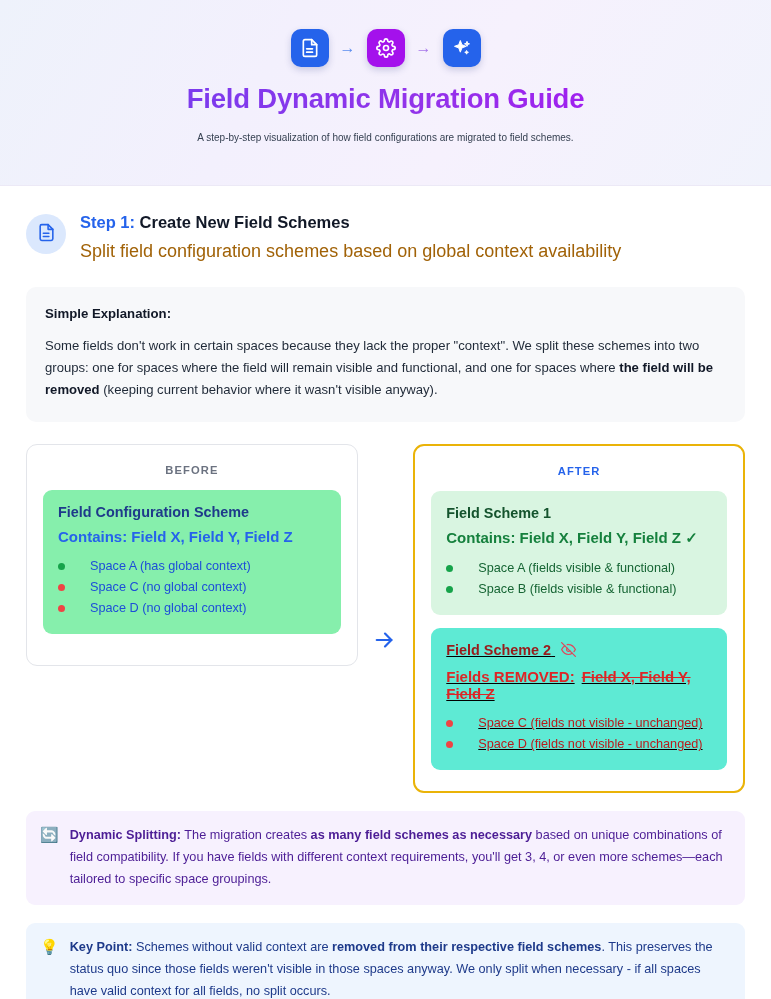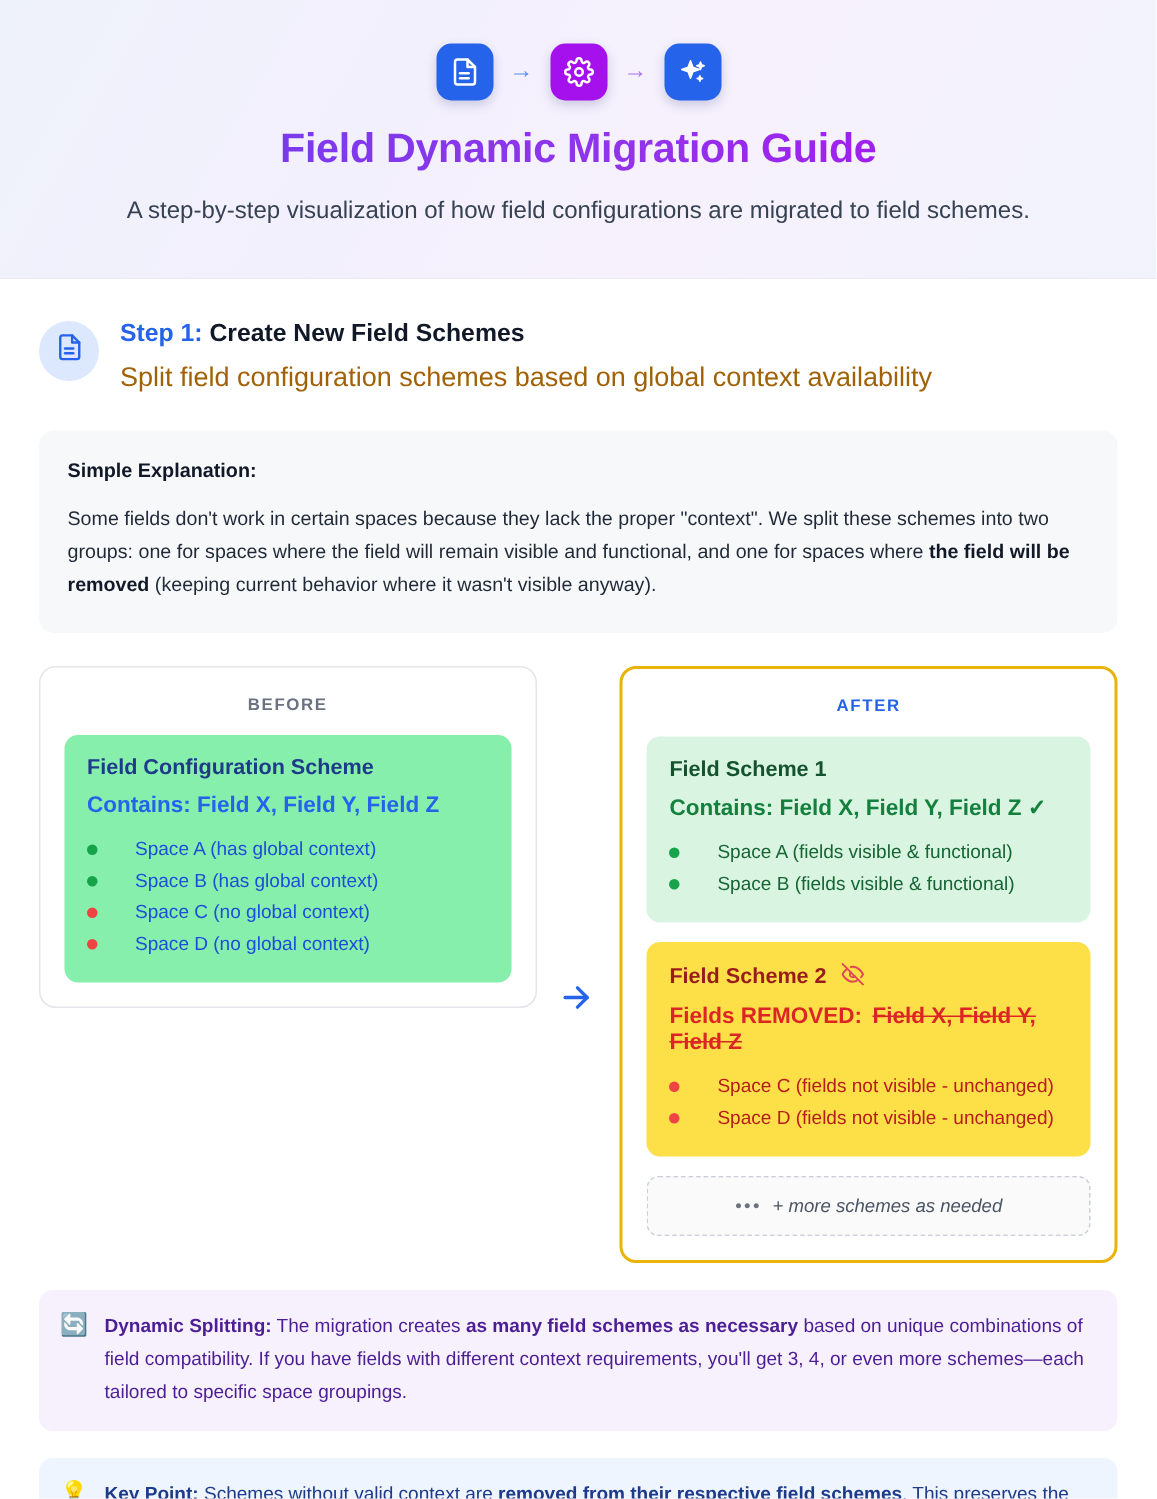--- a/index.html
+++ b/index.html
@@ -47,21 +47,21 @@
     font-weight: bold;
     letter-spacing: -0.2px;
     background: linear-gradient(90deg, #6d28d9 0%, #7c3aed 25%, #9333ea 55%, #a21cf0 80%, #9b20ef 100%);
     -webkit-background-clip: text;
     background-clip: text;
     color: transparent;
     -webkit-text-fill-color: transparent;
   }
   .subtitle {
     margin: 17px 0 0 0;
-    font-size: 16px;
+    font-size: 10px;
     color: #364152;
   }
 
   
   .step-block { padding: 26px 26px 0 26px; }
   .step-head { display: flex; align-items: flex-start; gap: 14px; }
   .step-badge {
     flex: 0 0 auto;
     width: 40px; height: 40px;
     border-radius: 50%;
@@ -143,21 +143,21 @@
     font-weight: bold;
     letter-spacing: 1.1px;
     margin: 4px 0 14px 0;
   }
   .label-before { color: #6b7280; }
   .label-after  { color: #2563eb; }
 
   .card { border-radius: 9px; padding: 14px 15px 15px 15px; }
   .card-blue  { background: #86efac; }
   .card-green { background: #d9f5e1; }
-  .card-red   { background: #fde047; }
+  .card-red   { background: #5eead4; text-decoration: underline; }
 
   .card-title { font-size: 14.4px; font-weight: bold; margin: 0 0 8px 0; }
   .title-blue  { color: #1e3a8a; }
   .title-green { color: #14532d; }
   .title-red   { color: #991b1b; }
 
   .card-contains { font-size: 15px; font-weight: bold; margin: 0 0 11px 0; }
   .contains-blue  { color: #2563eb; }
   .contains-green { color: #15803d; }
   .contains-red   { color: #dc2626; }
@@ -276,24 +276,20 @@
 
   <div class="panel panel-before">
     <div class="panel-label label-before">BEFORE</div>
     <div class="card card-blue">
       <p class="card-title title-blue">Field Configuration Scheme</p>
       <p class="card-contains contains-blue">Contains: Field X, Field Y, Field Z</p>
       <ul class="space-list">
         <li>
           <span class="dot dot-green"></span>
           <span class="txt-blue">Space A (has global context)</span>
-        </li>
-        <li>
-          <span class="dot dot-green"></span>
-          <span class="txt-blue">Space B (has global context)</span>
         </li>
         <li>
           <span class="dot dot-red"></span>
           <span class="txt-blue">Space C (no global context)</span>
         </li>
         <li>
           <span class="dot dot-red"></span>
           <span class="txt-blue">Space D (no global context)</span>
         </li>
       </ul>
@@ -343,23 +339,20 @@
           <span class="dot dot-red"></span>
           <span class="txt-red">Space C (fields not visible - unchanged)</span>
         </li>
         <li>
           <span class="dot dot-red"></span>
           <span class="txt-red">Space D (fields not visible - unchanged)</span>
         </li>
       </ul>
     </div>
 
-    <div class="more-box">
-      <span class="dots">•••</span><span>+ more schemes as needed</span>
-    </div>
   </div>
 </div>
 
 <div class="callout callout-purple">
   <span class="emoji">🔄</span>
   <p>
     <b class="callout-lead">Dynamic Splitting:</b><span> The migration creates </span><b>as many field schemes as necessary</b><span> based on unique combinations of field compatibility. If you have fields with different context requirements, you'll get 3, 4, or even more schemes—each tailored to specific space groupings.</span>
   </p>
 </div>
 

